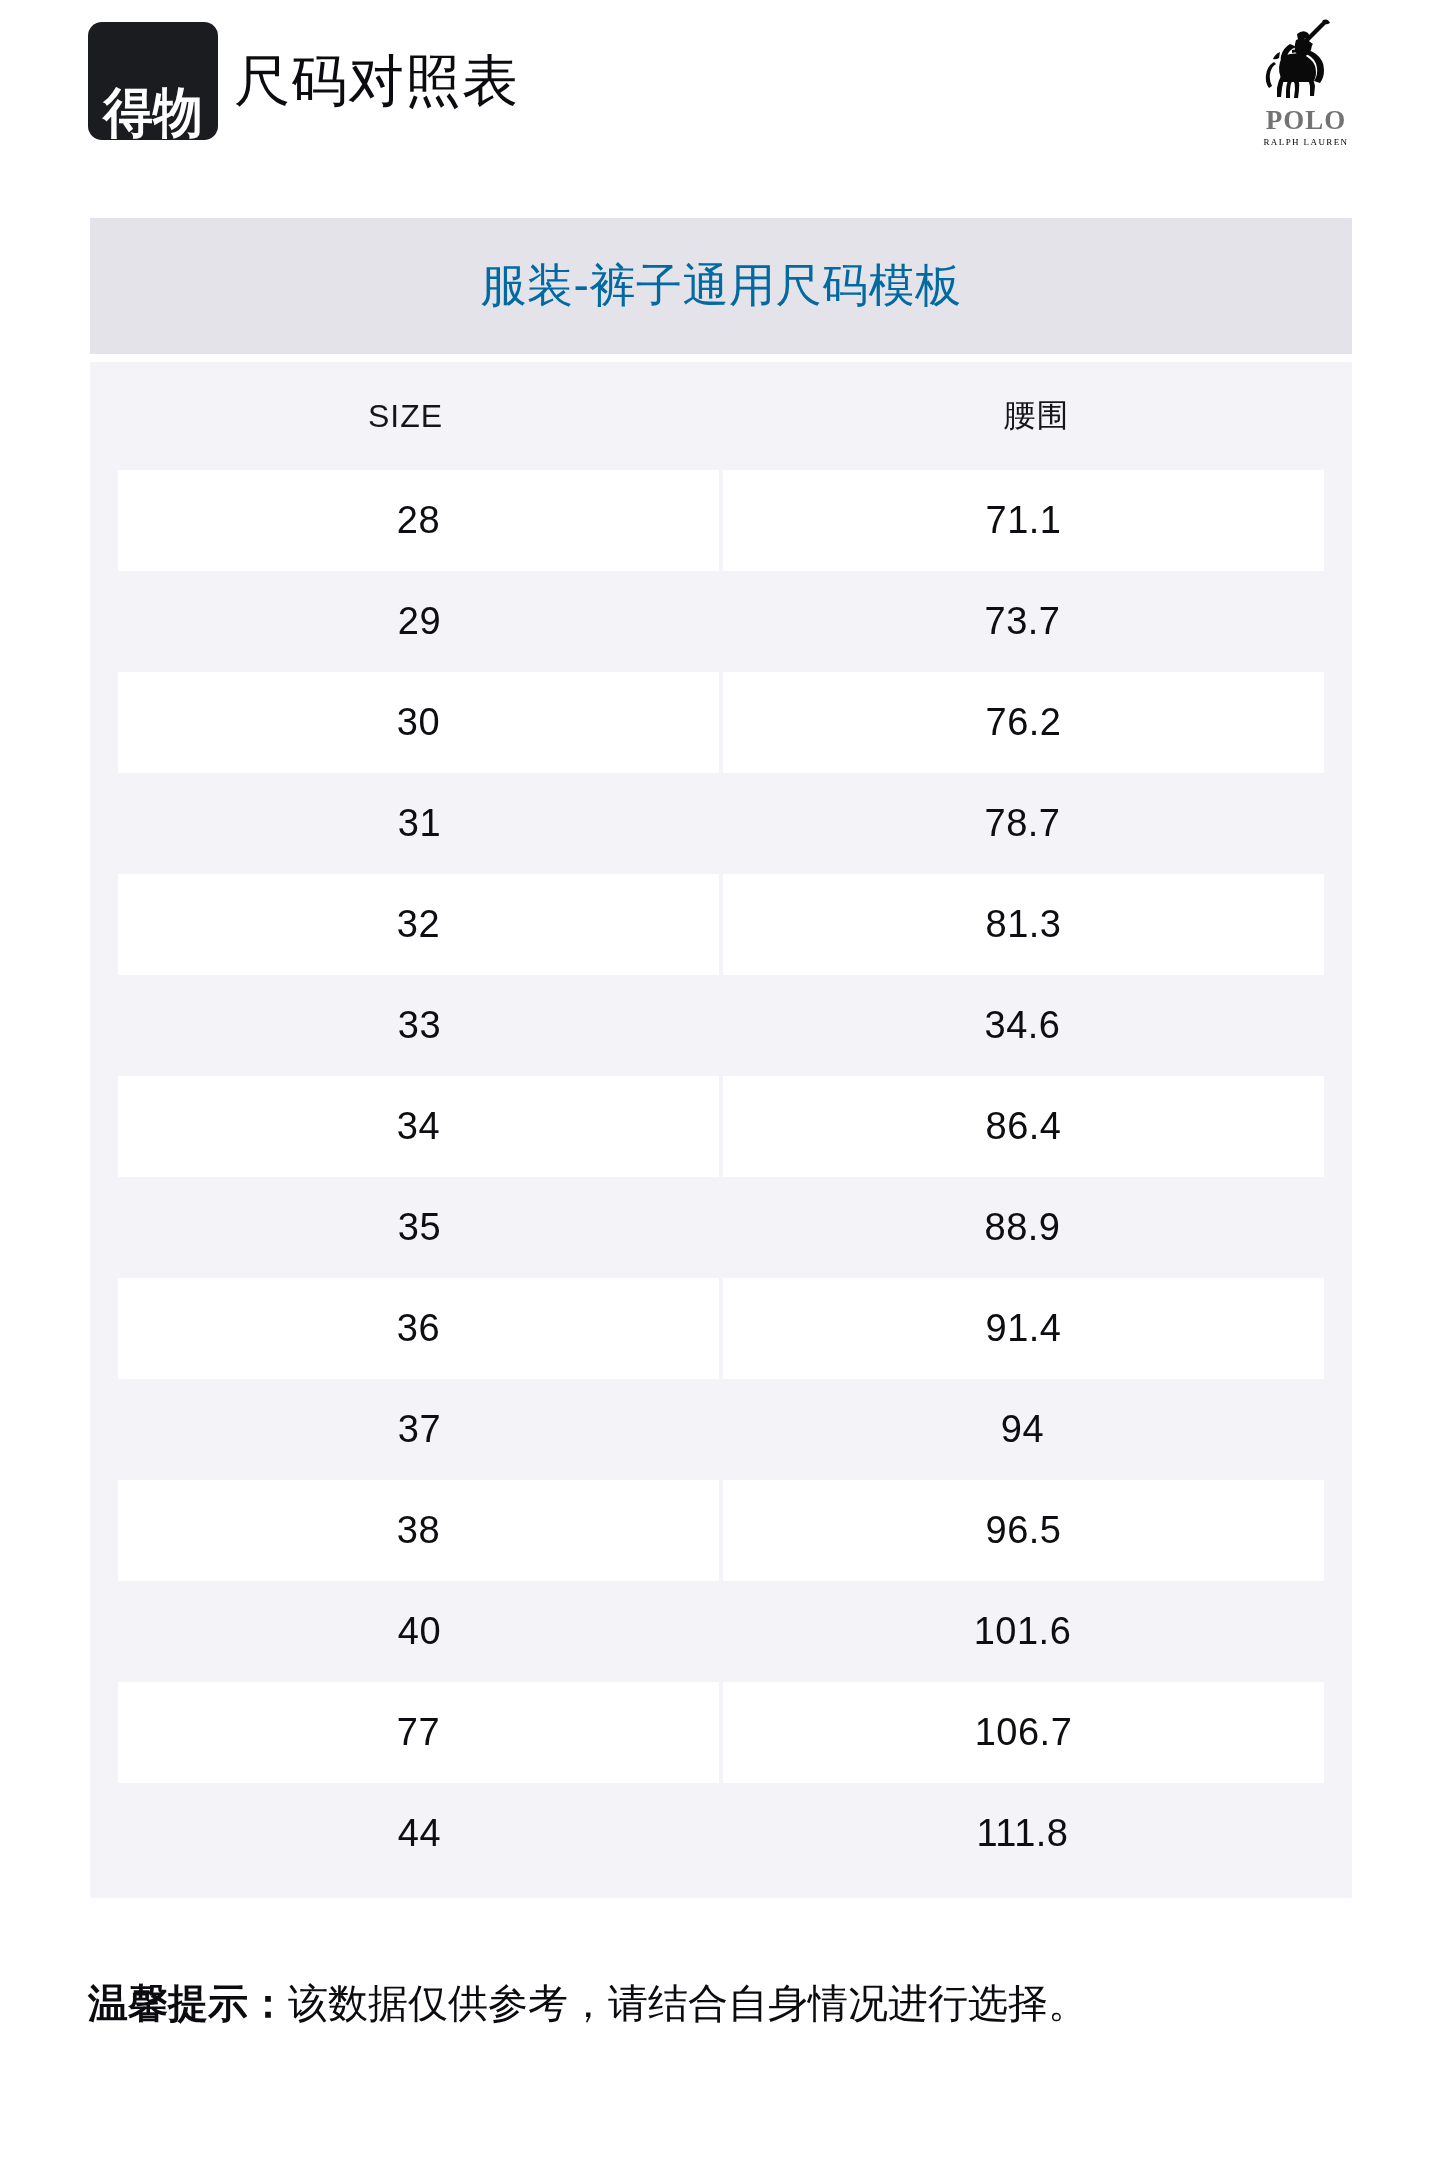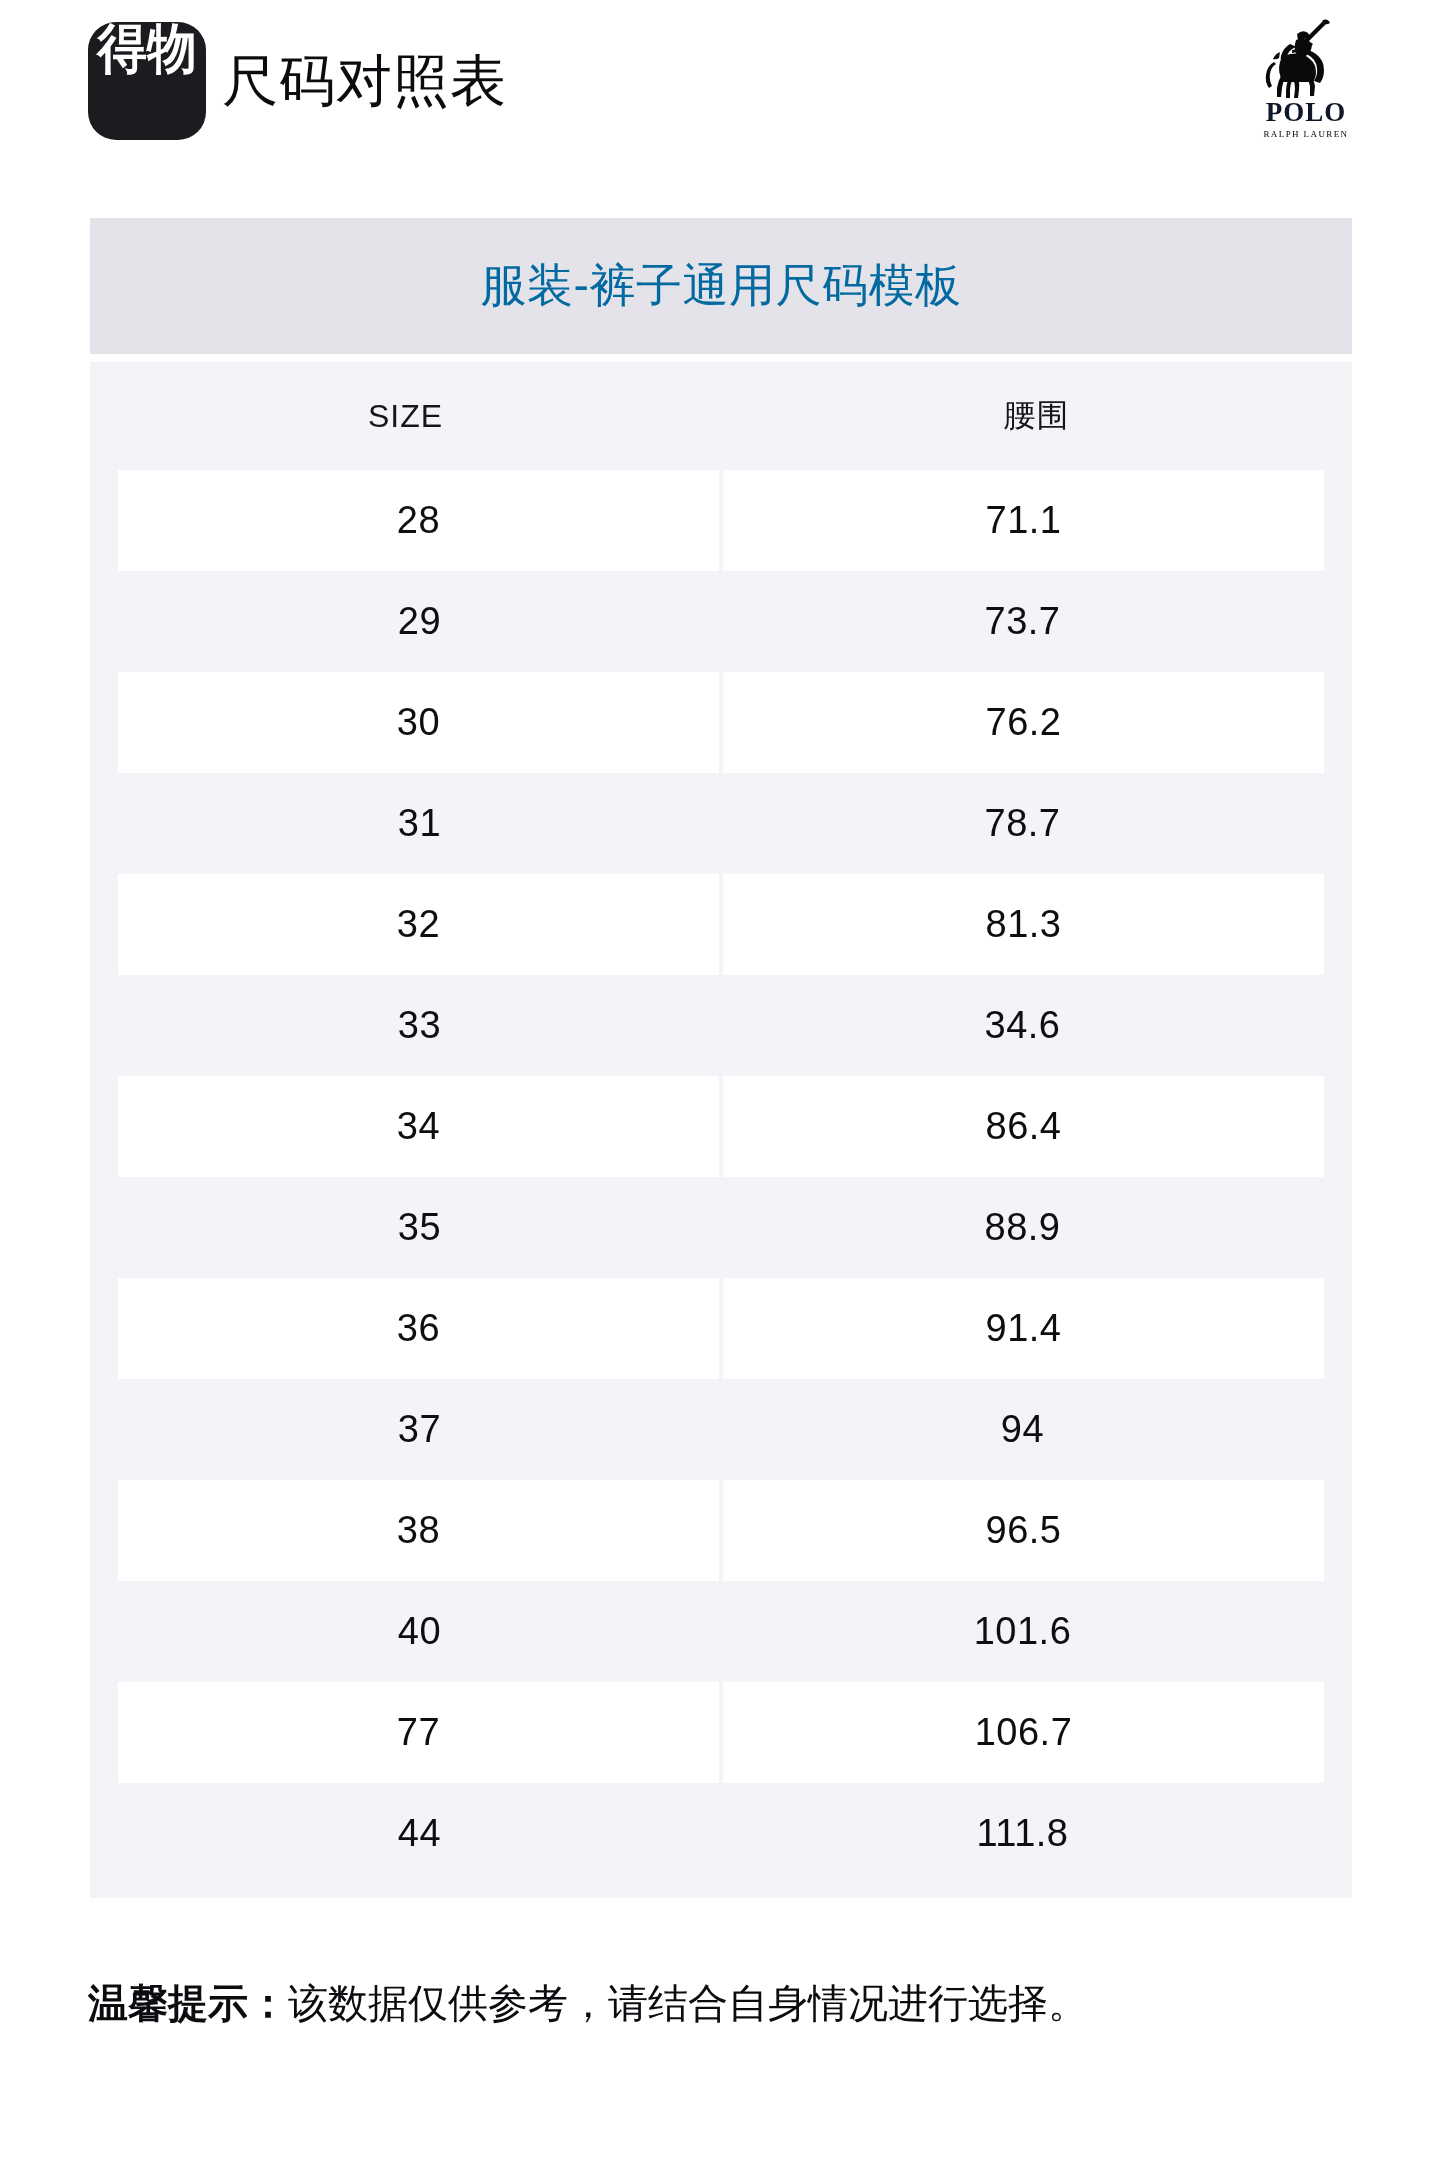--- a/index.html
+++ b/index.html
@@ -28,26 +28,26 @@
   }
   .brand-block {
     position: absolute;
     left: 88px;
     top: 22px;
     display: flex;
     align-items: center;
     gap: 16px;
   }
   .brand-badge {
-    width: 118px;
+    width: 130px;
     height: 118px;
     background: #1b1c20;
-    border-radius: 28px;
-    display: flex;
-    align-items: flex-start;
+    border-radius: 14px;
+    display: flex;
+    align-items: flex-end;
     justify-content: center;
     box-sizing: border-box;
   }
   .brand-badge-text {
     color: #ffffff;
     font-size: 54px;
     line-height: 1;
     font-weight: 700;
     letter-spacing: 0px;
     transform: scaleX(0.92);
@@ -73,22 +73,22 @@
     align-items: center;
     justify-content: flex-start;
   }
   .polo-mark { width: 92px; height: 80px; display:block; }
   .polo-word {
     font-family: "Liberation Serif", "DejaVu Serif", serif;
     font-size: 27px;
     font-weight: 700;
     letter-spacing: 1px;
     line-height: 1;
-    color: #0f172a;
-    margin-top: 1px;
+    color: #737373;
+    margin-top: 9px;
   }
   .polo-sub {
     font-family: "Liberation Serif", "DejaVu Serif", serif;
     font-size: 9px;
     letter-spacing: 1.4px;
     line-height: 1;
     color: #000;
     margin-top: 4px;
   }
 

